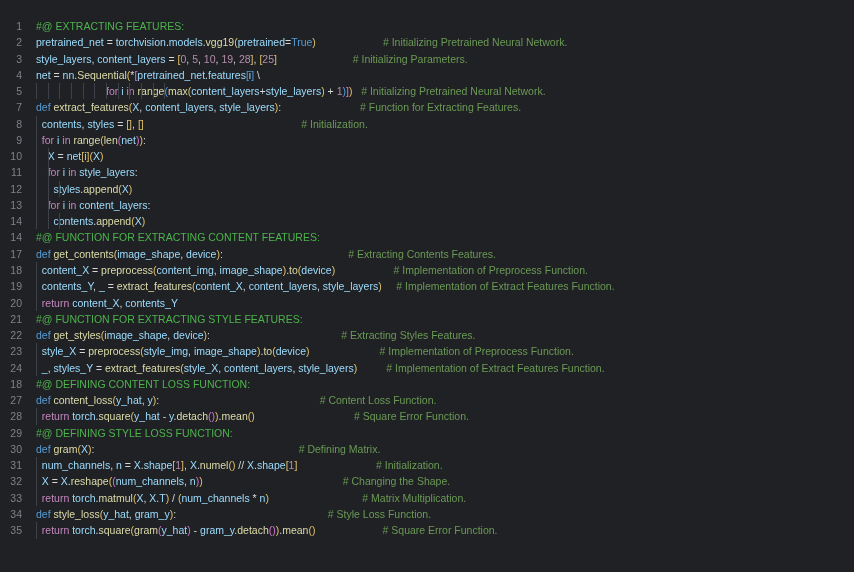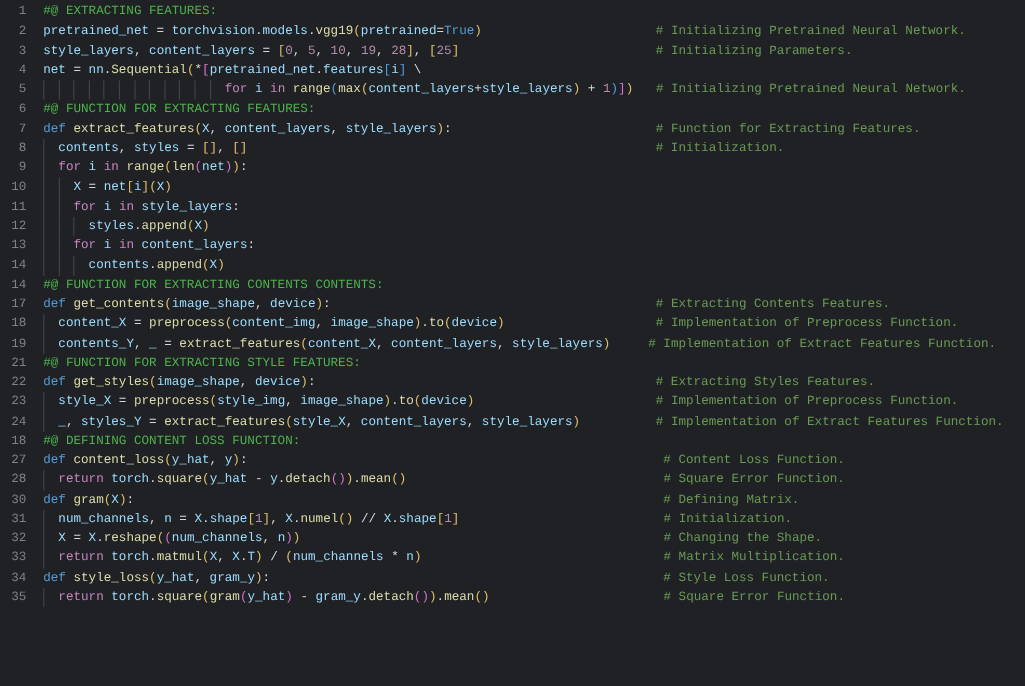--- a/index.html
+++ b/index.html
@@ -1,23 +1,23 @@
 <!DOCTYPE html>
 <html><head>
 <meta charset="utf-8">
 <style>
   html,body{margin:0;padding:0;background:#202124;}
   body{width:854px;height:572px;overflow:hidden;}
   .editor{
     position:relative;
     width:854px;height:428px;
-    padding-top:2px;
+    padding-top:18px;
     box-sizing:border-box;
     background:#202124;
-    font-family:Liberation Mono, monospace;
+    font-family:Liberation Sans, sans-serif;
     font-size:10.5px;
     cursor:text;
   }
   .line{
     position:relative;
     height:16.28px;
     line-height:16.28px;
     white-space:pre;
   }
   .ln{
@@ -48,39 +48,40 @@
 </style>
 </head>
 <body>
 
 <div class="editor">
     <div class="line"><span class="ln">1</span><span><span class="tk-c2">#@ EXTRACTING FEATURES:</span></span></div>
     <div class="line"><span class="ln">2</span><span><span class="tk-v">pretrained_net</span><span class="tk-p"> = </span><span class="tk-v">torchvision</span><span class="tk-p">.</span><span class="tk-v">models</span><span class="tk-p">.</span><span class="tk-fn">vgg19</span><span class="tk-b1">(</span><span class="tk-v">pretrained</span><span class="tk-p">=</span><span class="tk-kb">True</span><span class="tk-b1">)</span><span class="tk-p">                       </span><span class="tk-c"># Initializing Pretrained Neural Network.</span></span></div>
     <div class="line"><span class="ln">3</span><span><span class="tk-v">style_layers</span><span class="tk-p">, </span><span class="tk-v">content_layers</span><span class="tk-p"> = </span><span class="tk-b1">[</span><span class="tk-n">0</span><span class="tk-p">, </span><span class="tk-n">5</span><span class="tk-p">, </span><span class="tk-n">10</span><span class="tk-p">, </span><span class="tk-n">19</span><span class="tk-p">, </span><span class="tk-n">28</span><span class="tk-b1">]</span><span class="tk-p">, </span><span class="tk-b1">[</span><span class="tk-n">25</span><span class="tk-b1">]</span><span class="tk-p">                          </span><span class="tk-c"># Initializing Parameters.</span></span></div>
     <div class="line"><span class="ln">4</span><span><span class="tk-v">net</span><span class="tk-p"> = </span><span class="tk-v">nn</span><span class="tk-p">.</span><span class="tk-fn">Sequential</span><span class="tk-b1">(</span><span class="tk-p">*</span><span class="tk-b2">[</span><span class="tk-v">pretrained_net</span><span class="tk-p">.</span><span class="tk-v">features</span><span class="tk-b3">[</span><span class="tk-v">i</span><span class="tk-b3">]</span><span class="tk-p"> \</span></span></div>
     <div class="line"><div class="guide" style="left: calc(0ch + 36px);"></div><div class="guide" style="left: calc(2ch + 36px);"></div><div class="guide" style="left: calc(4ch + 36px);"></div><div class="guide" style="left: calc(6ch + 36px);"></div><div class="guide" style="left: calc(8ch + 36px);"></div><div class="guide" style="left: calc(10ch + 36px);"></div><div class="guide" style="left: calc(12ch + 36px);"></div><div class="guide" style="left: calc(14ch + 36px);"></div><div class="guide" style="left: calc(16ch + 36px);"></div><div class="guide" style="left: calc(18ch + 36px);"></div><div class="guide" style="left: calc(20ch + 36px);"></div><div class="guide" style="left: calc(22ch + 36px);"></div><span class="ln">5</span><span><span class="tk-p">                        </span><span class="tk-kp">for</span><span class="tk-p"> </span><span class="tk-v">i</span><span class="tk-p"> </span><span class="tk-kp">in</span><span class="tk-p"> </span><span class="tk-fn">range</span><span class="tk-b3">(</span><span class="tk-fn">max</span><span class="tk-b1">(</span><span class="tk-v">content_layers</span><span class="tk-p">+</span><span class="tk-v">style_layers</span><span class="tk-b1">)</span><span class="tk-p"> + </span><span class="tk-n">1</span><span class="tk-b3">)</span><span class="tk-b2">]</span><span class="tk-b1">)</span><span class="tk-p">   </span><span class="tk-c"># Initializing Pretrained Neural Network.</span></span></div>
-    <div class="line"><span class="ln">6</span><span><span class="tk-c2">#@ FUNCTION FOR EXTRACTING FEATURES:</span></span></div>
     <div class="line"><span class="ln">7</span><span><span class="tk-kb">def</span><span class="tk-p"> </span><span class="tk-fn">extract_features</span><span class="tk-b1">(</span><span class="tk-v">X</span><span class="tk-p">, </span><span class="tk-v">content_layers</span><span class="tk-p">, </span><span class="tk-v">style_layers</span><span class="tk-b1">)</span><span class="tk-p">:</span><span class="tk-p">                           </span><span class="tk-c"># Function for Extracting Features.</span></span></div>
     <div class="line"><div class="guide" style="left: calc(0ch + 36px);"></div><span class="ln">8</span><span><span class="tk-p">  </span><span class="tk-v">contents</span><span class="tk-p">, </span><span class="tk-v">styles</span><span class="tk-p"> = </span><span class="tk-b1">[]</span><span class="tk-p">, </span><span class="tk-b1">[]</span><span class="tk-p">                                                      </span><span class="tk-c"># Initialization.</span></span></div>
     <div class="line"><div class="guide" style="left: calc(0ch + 36px);"></div><span class="ln">9</span><span><span class="tk-p">  </span><span class="tk-kp">for</span><span class="tk-p"> </span><span class="tk-v">i</span><span class="tk-p"> </span><span class="tk-kp">in</span><span class="tk-p"> </span><span class="tk-fn">range</span><span class="tk-b1">(</span><span class="tk-fn">len</span><span class="tk-b2">(</span><span class="tk-v">net</span><span class="tk-b2">)</span><span class="tk-b1">)</span><span class="tk-p">:</span></span></div>
     <div class="line"><div class="guide" style="left: calc(0ch + 36px);"></div><div class="guide" style="left: calc(2ch + 36px);"></div><span class="ln">10</span><span><span class="tk-p">    </span><span class="tk-v">X</span><span class="tk-p"> = </span><span class="tk-v">net</span><span class="tk-b1">[</span><span class="tk-v">i</span><span class="tk-b1">]</span><span class="tk-b1">(</span><span class="tk-v">X</span><span class="tk-b1">)</span></span></div>
     <div class="line"><div class="guide" style="left: calc(0ch + 36px);"></div><div class="guide" style="left: calc(2ch + 36px);"></div><span class="ln">11</span><span><span class="tk-p">    </span><span class="tk-kp">for</span><span class="tk-p"> </span><span class="tk-v">i</span><span class="tk-p"> </span><span class="tk-kp">in</span><span class="tk-p"> </span><span class="tk-v">style_layers</span><span class="tk-p">:</span></span></div>
     <div class="line"><div class="guide" style="left: calc(0ch + 36px);"></div><div class="guide" style="left: calc(2ch + 36px);"></div><div class="guide" style="left: calc(4ch + 36px);"></div><span class="ln">12</span><span><span class="tk-p">      </span><span class="tk-v">styles</span><span class="tk-p">.</span><span class="tk-fn">append</span><span class="tk-b1">(</span><span class="tk-v">X</span><span class="tk-b1">)</span></span></div>
     <div class="line"><div class="guide" style="left: calc(0ch + 36px);"></div><div class="guide" style="left: calc(2ch + 36px);"></div><span class="ln">13</span><span><span class="tk-p">    </span><span class="tk-kp">for</span><span class="tk-p"> </span><span class="tk-v">i</span><span class="tk-p"> </span><span class="tk-kp">in</span><span class="tk-p"> </span><span class="tk-v">content_layers</span><span class="tk-p">:</span></span></div>
     <div class="line"><div class="guide" style="left: calc(0ch + 36px);"></div><div class="guide" style="left: calc(2ch + 36px);"></div><div class="guide" style="left: calc(4ch + 36px);"></div><span class="ln">14</span><span><span class="tk-p">      </span><span class="tk-v">contents</span><span class="tk-p">.</span><span class="tk-fn">append</span><span class="tk-b1">(</span><span class="tk-v">X</span><span class="tk-b1">)</span></span></div>
-    <div class="line"><span class="ln">14</span><span><span class="tk-c2">#@ FUNCTION FOR EXTRACTING CONTENTS CONTENTS:</span></span></div>
+    <div class="line"><span class="ln">14</span><span><span class="tk-c2">#@ FUNCTION FOR EXTRACTING CONTENT FEATURES:</span></span></div>
     <div class="line"><span class="ln">17</span><span><span class="tk-kb">def</span><span class="tk-p"> </span><span class="tk-fn">get_contents</span><span class="tk-b1">(</span><span class="tk-v">image_shape</span><span class="tk-p">, </span><span class="tk-v">device</span><span class="tk-b1">)</span><span class="tk-p">:</span><span class="tk-p">                                           </span><span class="tk-c"># Extracting Contents Features.</span></span></div>
     <div class="line"><div class="guide" style="left: calc(0ch + 36px);"></div><span class="ln">18</span><span><span class="tk-p">  </span><span class="tk-v">content_X</span><span class="tk-p"> = </span><span class="tk-fn">preprocess</span><span class="tk-b1">(</span><span class="tk-v">content_img</span><span class="tk-p">, </span><span class="tk-v">image_shape</span><span class="tk-b1">)</span><span class="tk-p">.</span><span class="tk-fn">to</span><span class="tk-b1">(</span><span class="tk-v">device</span><span class="tk-b1">)</span><span class="tk-p">                    </span><span class="tk-c"># Implementation of Preprocess Function.</span></span></div>
     <div class="line"><div class="guide" style="left: calc(0ch + 36px);"></div><span class="ln">19</span><span><span class="tk-p">  </span><span class="tk-v">contents_Y</span><span class="tk-p">, </span><span class="tk-v">_</span><span class="tk-p"> = </span><span class="tk-fn">extract_features</span><span class="tk-b1">(</span><span class="tk-v">content_X</span><span class="tk-p">, </span><span class="tk-v">content_layers</span><span class="tk-p">, </span><span class="tk-v">style_layers</span><span class="tk-b1">)</span><span class="tk-p">     </span><span class="tk-c"># Implementation of Extract Features Function.</span></span></div>
+    <div class="line"><div class="guide" style="left: calc(0ch + 36px);"></div><span class="ln">20</span><span><span class="tk-p">  </span><span class="tk-kp">return</span><span class="tk-p"> </span><span class="tk-v">content_X</span><span class="tk-p">, </span><span class="tk-v">contents_Y</span></span></div>
     <div class="line"><span class="ln">21</span><span><span class="tk-c2">#@ FUNCTION FOR EXTRACTING STYLE FEATURES:</span></span></div>
     <div class="line"><span class="ln">22</span><span><span class="tk-kb">def</span><span class="tk-p"> </span><span class="tk-fn">get_styles</span><span class="tk-b1">(</span><span class="tk-v">image_shape</span><span class="tk-p">, </span><span class="tk-v">device</span><span class="tk-b1">)</span><span class="tk-p">:</span><span class="tk-p">                                             </span><span class="tk-c"># Extracting Styles Features.</span></span></div>
     <div class="line"><div class="guide" style="left: calc(0ch + 36px);"></div><span class="ln">23</span><span><span class="tk-p">  </span><span class="tk-v">style_X</span><span class="tk-p"> = </span><span class="tk-fn">preprocess</span><span class="tk-b1">(</span><span class="tk-v">style_img</span><span class="tk-p">, </span><span class="tk-v">image_shape</span><span class="tk-b1">)</span><span class="tk-p">.</span><span class="tk-fn">to</span><span class="tk-b1">(</span><span class="tk-v">device</span><span class="tk-b1">)</span><span class="tk-p">                        </span><span class="tk-c"># Implementation of Preprocess Function.</span></span></div>
     <div class="line"><div class="guide" style="left: calc(0ch + 36px);"></div><span class="ln">24</span><span><span class="tk-p">  </span><span class="tk-v">_</span><span class="tk-p">, </span><span class="tk-v">styles_Y</span><span class="tk-p"> = </span><span class="tk-fn">extract_features</span><span class="tk-b1">(</span><span class="tk-v">style_X</span><span class="tk-p">, </span><span class="tk-v">content_layers</span><span class="tk-p">, </span><span class="tk-v">style_layers</span><span class="tk-b1">)</span><span class="tk-p">          </span><span class="tk-c"># Implementation of Extract Features Function.</span></span></div>
     <div class="line"><span class="ln">18</span><span><span class="tk-c2">#@ DEFINING CONTENT LOSS FUNCTION:</span></span></div>
     <div class="line"><span class="ln">27</span><span><span class="tk-kb">def</span><span class="tk-p"> </span><span class="tk-fn">content_loss</span><span class="tk-b1">(</span><span class="tk-v">y_hat</span><span class="tk-p">, </span><span class="tk-v">y</span><span class="tk-b1">)</span><span class="tk-p">:</span><span class="tk-p">                                                       </span><span class="tk-c"># Content Loss Function.</span></span></div>
     <div class="line"><div class="guide" style="left: calc(0ch + 36px);"></div><span class="ln">28</span><span><span class="tk-p">  </span><span class="tk-kp">return</span><span class="tk-p"> </span><span class="tk-v">torch</span><span class="tk-p">.</span><span class="tk-fn">square</span><span class="tk-b1">(</span><span class="tk-v">y_hat</span><span class="tk-p"> - </span><span class="tk-v">y</span><span class="tk-p">.</span><span class="tk-fn">detach</span><span class="tk-b2">()</span><span class="tk-b1">)</span><span class="tk-p">.</span><span class="tk-fn">mean</span><span class="tk-b1">()</span><span class="tk-p">                                  </span><span class="tk-c"># Square Error Function.</span></span></div>
+    <div class="line"><span class="ln">29</span><span><span class="tk-c2">#@ DEFINING STYLE LOSS FUNCTION:</span></span></div>
     <div class="line"><span class="ln">30</span><span><span class="tk-kb">def</span><span class="tk-p"> </span><span class="tk-fn">gram</span><span class="tk-b1">(</span><span class="tk-v">X</span><span class="tk-b1">)</span><span class="tk-p">:</span><span class="tk-p">                                                                      </span><span class="tk-c"># Defining Matrix.</span></span></div>
     <div class="line"><div class="guide" style="left: calc(0ch + 36px);"></div><span class="ln">31</span><span><span class="tk-p">  </span><span class="tk-v">num_channels</span><span class="tk-p">, </span><span class="tk-v">n</span><span class="tk-p"> = </span><span class="tk-v">X</span><span class="tk-p">.</span><span class="tk-v">shape</span><span class="tk-b1">[</span><span class="tk-n">1</span><span class="tk-b1">]</span><span class="tk-p">, </span><span class="tk-v">X</span><span class="tk-p">.</span><span class="tk-fn">numel</span><span class="tk-b1">()</span><span class="tk-p"> // </span><span class="tk-v">X</span><span class="tk-p">.</span><span class="tk-v">shape</span><span class="tk-b1">[</span><span class="tk-n">1</span><span class="tk-b1">]</span><span class="tk-p">                           </span><span class="tk-c"># Initialization.</span></span></div>
     <div class="line"><div class="guide" style="left: calc(0ch + 36px);"></div><span class="ln">32</span><span><span class="tk-p">  </span><span class="tk-v">X</span><span class="tk-p"> = </span><span class="tk-v">X</span><span class="tk-p">.</span><span class="tk-fn">reshape</span><span class="tk-b1">(</span><span class="tk-b2">(</span><span class="tk-v">num_channels</span><span class="tk-p">, </span><span class="tk-v">n</span><span class="tk-b2">)</span><span class="tk-b1">)</span><span class="tk-p">                                                </span><span class="tk-c"># Changing the Shape.</span></span></div>
     <div class="line"><div class="guide" style="left: calc(0ch + 36px);"></div><span class="ln">33</span><span><span class="tk-p">  </span><span class="tk-kp">return</span><span class="tk-p"> </span><span class="tk-v">torch</span><span class="tk-p">.</span><span class="tk-fn">matmul</span><span class="tk-b1">(</span><span class="tk-v">X</span><span class="tk-p">, </span><span class="tk-v">X</span><span class="tk-p">.</span><span class="tk-v">T</span><span class="tk-b1">)</span><span class="tk-p"> / </span><span class="tk-b1">(</span><span class="tk-v">num_channels</span><span class="tk-p"> * </span><span class="tk-v">n</span><span class="tk-b1">)</span><span class="tk-p">                                </span><span class="tk-c"># Matrix Multiplication.</span></span></div>
     <div class="line"><span class="ln">34</span><span><span class="tk-kb">def</span><span class="tk-p"> </span><span class="tk-fn">style_loss</span><span class="tk-b1">(</span><span class="tk-v">y_hat</span><span class="tk-p">, </span><span class="tk-v">gram_y</span><span class="tk-b1">)</span><span class="tk-p">:</span><span class="tk-p">                                                    </span><span class="tk-c"># Style Loss Function.</span></span></div>
     <div class="line"><div class="guide" style="left: calc(0ch + 36px);"></div><span class="ln">35</span><span><span class="tk-p">  </span><span class="tk-kp">return</span><span class="tk-p"> </span><span class="tk-v">torch</span><span class="tk-p">.</span><span class="tk-fn">square</span><span class="tk-b1">(</span><span class="tk-fn">gram</span><span class="tk-b2">(</span><span class="tk-v">y_hat</span><span class="tk-b2">)</span><span class="tk-p"> - </span><span class="tk-v">gram_y</span><span class="tk-p">.</span><span class="tk-fn">detach</span><span class="tk-b2">()</span><span class="tk-b1">)</span><span class="tk-p">.</span><span class="tk-fn">mean</span><span class="tk-b1">()</span><span class="tk-p">                       </span><span class="tk-c"># Square Error Function.</span></span></div>
   </div>
 
 </body></html>

